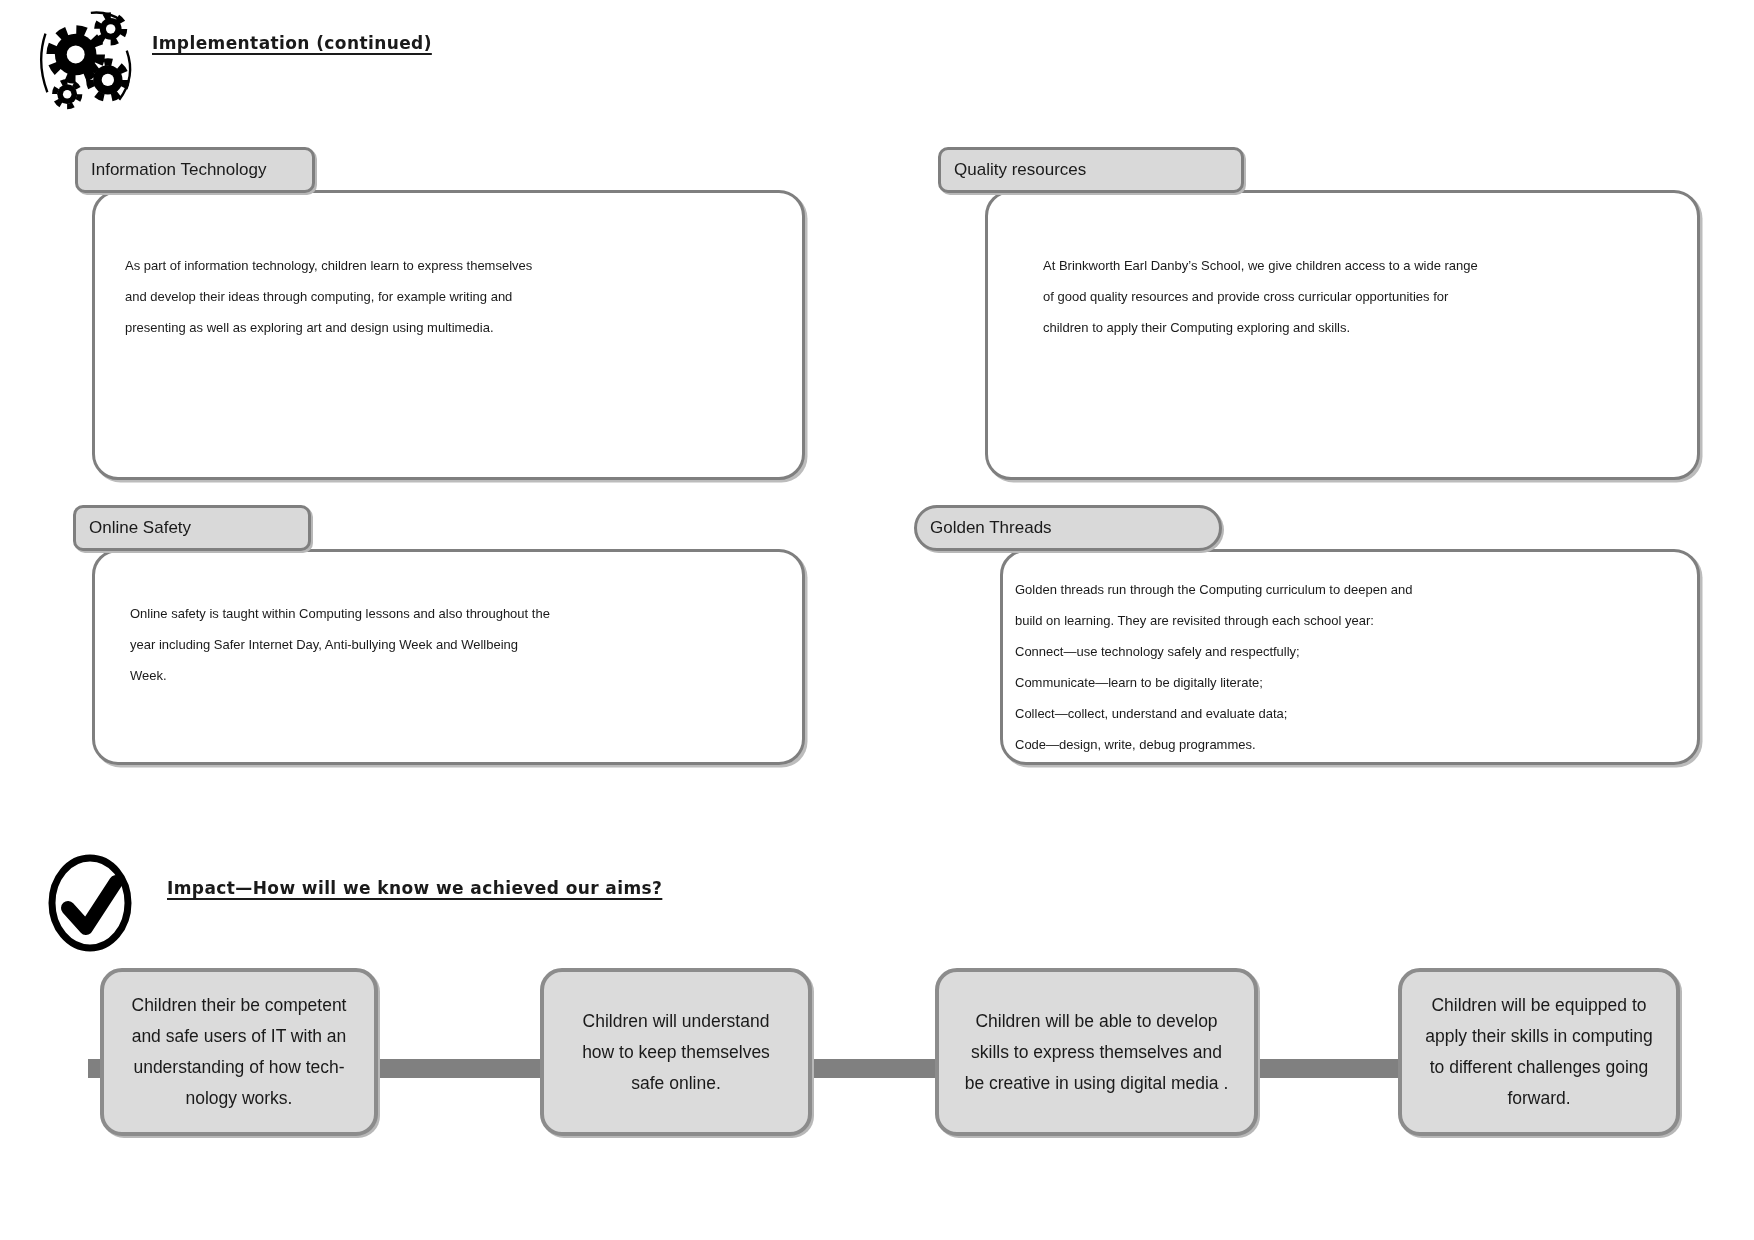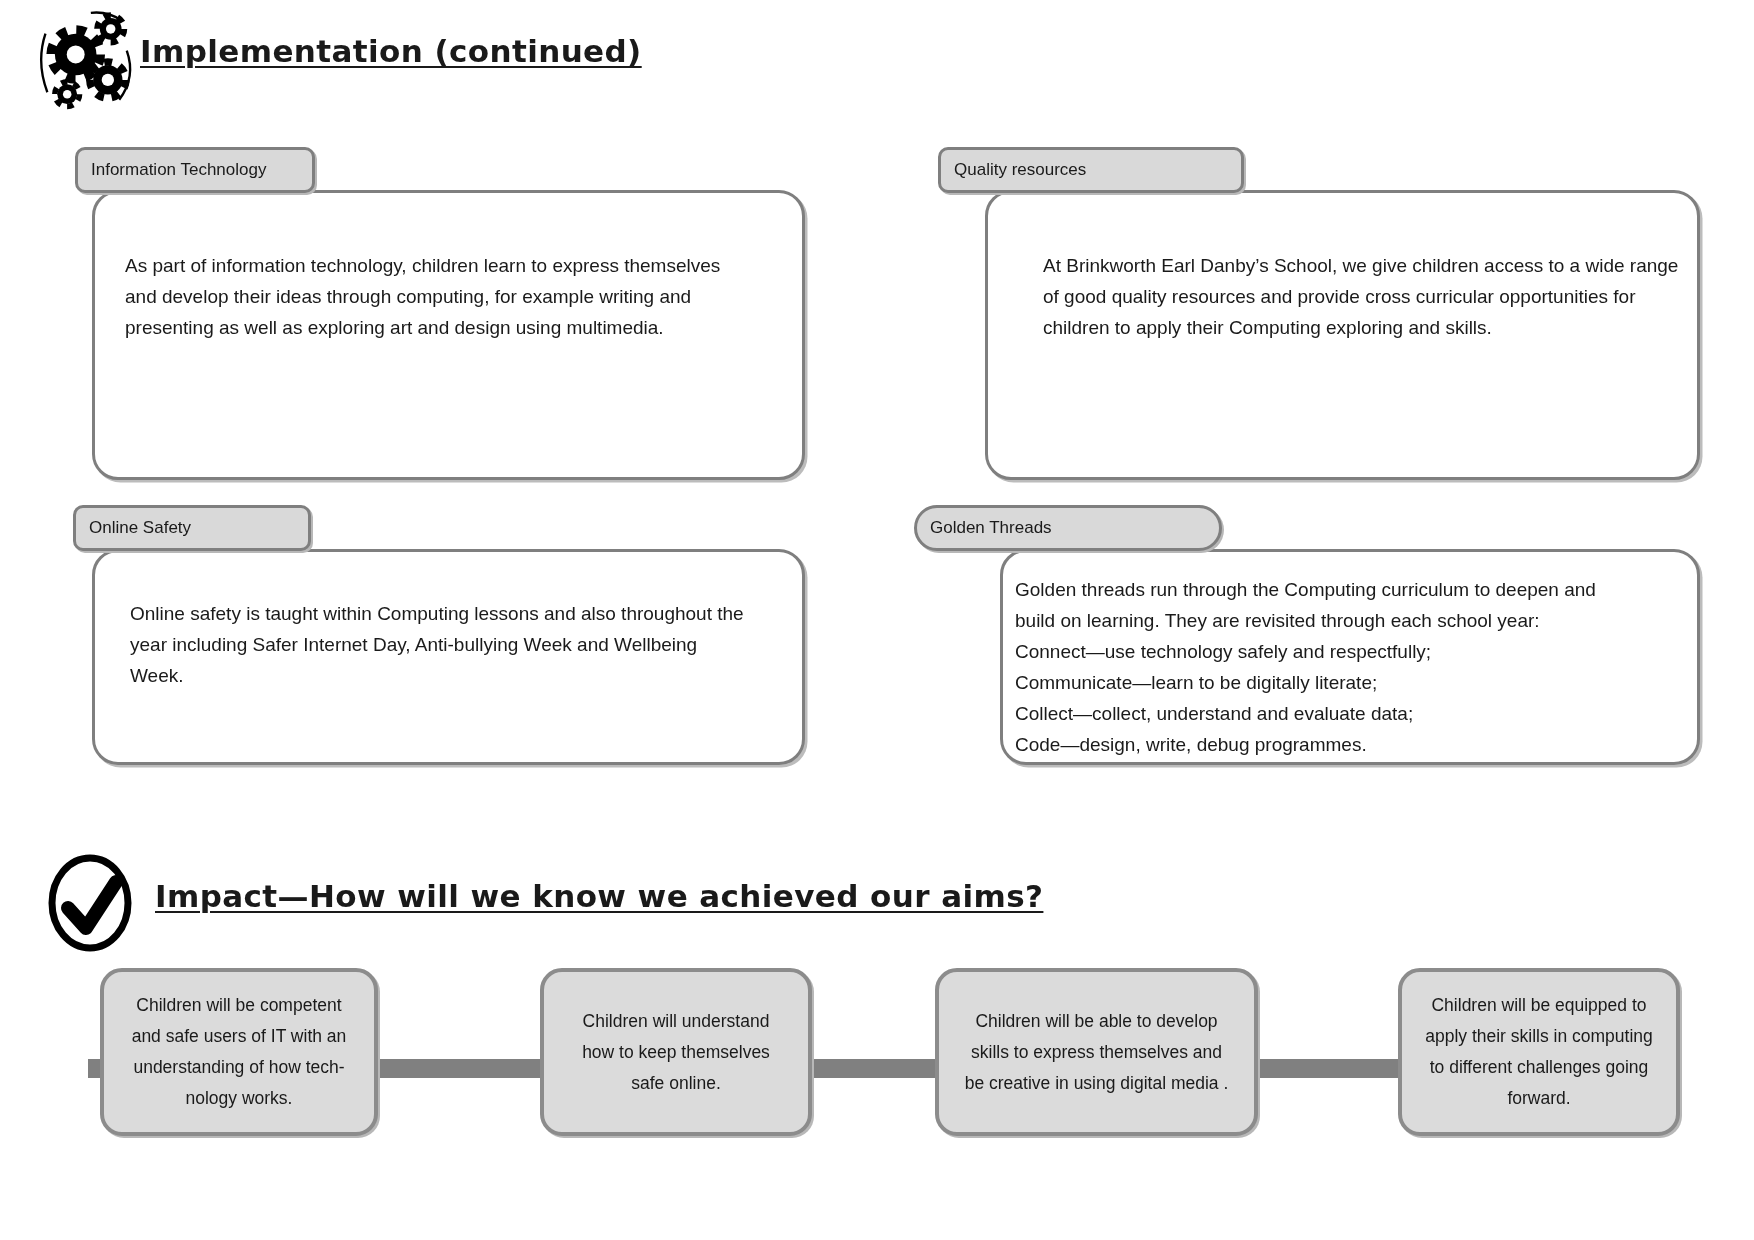--- a/index.html
+++ b/index.html
@@ -11,26 +11,27 @@
     color:#1a1a1a;
     overflow:hidden;
   }
   *{box-sizing:border-box;}
 
   
   .heading{
     position:absolute;
     font-family:"DejaVu Sans", sans-serif;
     font-weight:bold;
-    font-size:31px;
+    font-size:17px;
     letter-spacing:0.4px;
     text-decoration:underline;
     text-decoration-thickness:2px;
     text-underline-offset:4px;
     white-space:nowrap;
+    margin-left:12px;
   }
   #impl-heading{left:140px;top:33px;}
   #impact-heading{left:155px;top:878px;}
 
   
   .icon{position:absolute;}
   #gears-icon{left:36px;top:6px;width:104px;height:112px;}
   #check-icon{left:46px;top:852px;width:92px;height:102px;}
 
   
@@ -49,21 +50,21 @@
   .panel{
     position:absolute;
     background:#ffffff;
     border:3.5px solid #7f7f7f;
     border-radius:26px;
     box-shadow:2.5px 2.5px 0 #bcbcbc;
     z-index:1;
   }
   .panel-text{
     position:absolute;
-    font-size:19px;
+    font-size:13px;
     line-height:31px;
     white-space:pre-line;
     z-index:2;
   }
 
   #tab-it   {left:75px;  top:147px; width:240px;}
   #panel-it {left:92px;  top:190px; width:713px; height:290px;}
   #text-it  {left:125px; top:250px; width:660px;}
 
   #tab-qr   {left:938px; top:147px; width:306px;}
@@ -178,21 +179,21 @@
       <ellipse cx="44" cy="51" rx="38" ry="45" fill="none" stroke="#000" stroke-width="7"></ellipse>
       <path d="M22 56 L40 76 L70 30" fill="none" stroke="#000" stroke-width="14" stroke-linecap="round" stroke-linejoin="round"></path>
     </svg>
   </div>
 
   <div class="heading" id="impact-heading">Impact—How will we know we achieved our aims?</div>
 
   <div id="connector"></div>
 
   <div class="step" id="step-1">
-    <span>Children will be competent
+    <span>Children their be competent
 and safe users of IT with an
 understanding of how tech-
 nology works.</span>
   </div>
   <div class="step" id="step-3">
     <span>Children will be able to develop
 skills to express themselves and
 be creative in using digital media .</span>
   </div>
   <div class="step" id="step-2">

